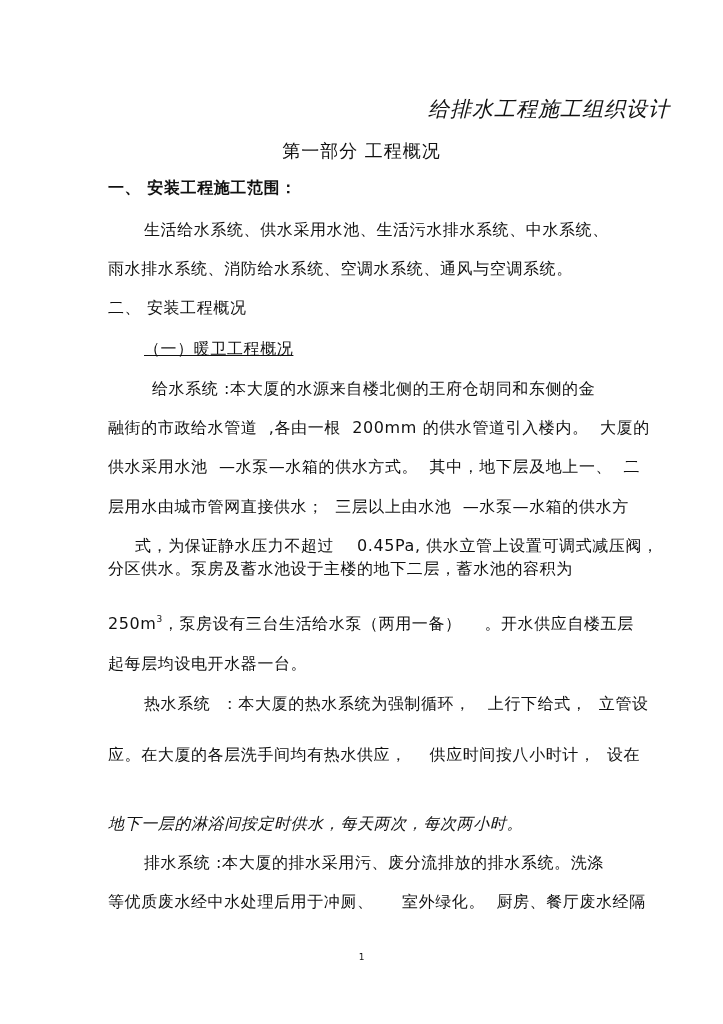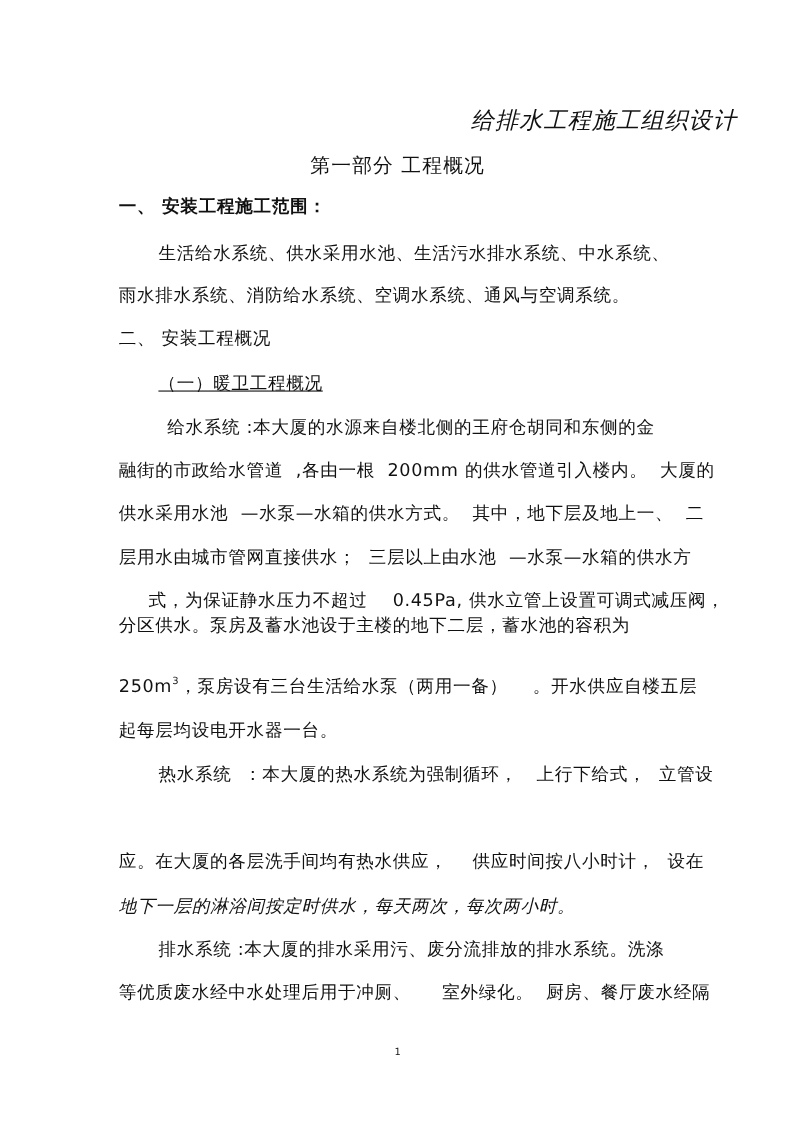--- a/index.html
+++ b/index.html
@@ -47,20 +47,20 @@
   <div class="line indent2" style="top:379px;">给水系统 :本大厦的水源来自楼北侧的王府仓胡同和东侧的金</div>
   <div class="line" style="top:418px;">融街的市政给水管道  ,各由一根  200mm 的供水管道引入楼内。  大厦的</div>
   <div class="line" style="top:457px;">供水采用水池  —水泵—水箱的供水方式。  其中，地下层及地上一、  二</div>
   <div class="line" style="top:497px;">层用水由城市管网直接供水；  三层以上由水池  —水泵—水箱的供水方</div>
   <div class="line" style="top:536px;margin-left:27px;">式，为保证静水压力不超过    0.45Pa, 供水立管上设置可调式减压阀，</div>
   <div class="line" style="top:559px;">分区供水。泵房及蓄水池设于主楼的地下二层，蓄水池的容积为</div>
   <div class="line" style="top:614px;"><span>250m</span><sup>3</sup><span>，泵房设有三台生活给水泵（两用一备）    。开水供应自楼五层</span></div>
   <div class="line" style="top:654px;">起每层均设电开水器一台。</div>
 
   <div class="line indent1" style="top:694px;">热水系统  ：本大厦的热水系统为强制循环，   上行下给式，  立管设</div>
-  <div class="line" style="top:773px;text-align:center;">应。在大厦的各层洗手间均有热水供应，    供应时间按八小时计，  设在</div>
+  <div class="line" style="top:745px;text-align:center;">应。在大厦的各层洗手间均有热水供应，    供应时间按八小时计，  设在</div>
   <div class="line" style="top:814px;font-style:italic;">地下一层的淋浴间按定时供水，每天两次，每次两小时。</div>
 
   <div class="line indent1" style="top:853px;">排水系统 :本大厦的排水采用污、废分流排放的排水系统。洗涤</div>
   <div class="line" style="top:892px;">等优质废水经中水处理后用于冲厕、     室外绿化。  厨房、餐厅废水经隔</div>
 
   <div class="page-number">1</div>
 </div>
 
 </body></html>

